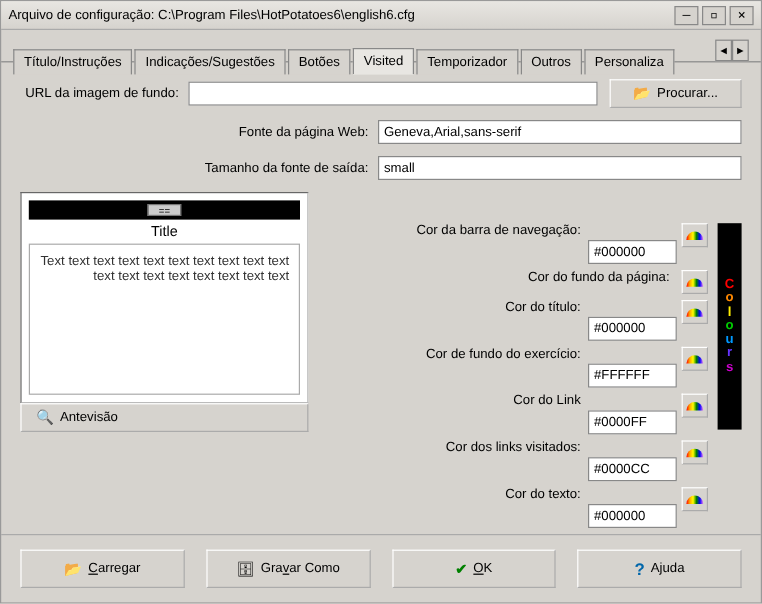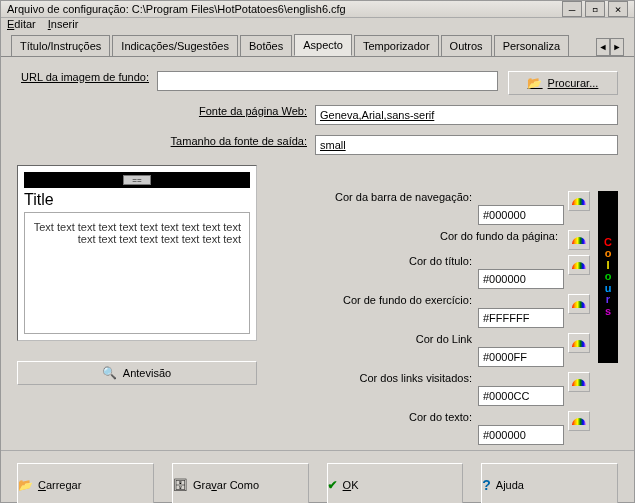--- a/index.html
+++ b/index.html
@@ -9,89 +9,85 @@
 
 .titlebar { background: linear-gradient(#e8e6e2,#d6d3ce); height: 26px; display: flex; align-items: center; padding: 0 6px; border-bottom: 1px solid #aaa; }
 .titlebar-title { font-weight: normal; flex: 1; }
 .titlebar-btn { width: 20px; height: 16px; background: #d6d3ce; border: 1px solid #888; margin-left: 3px; display: flex; align-items: center; justify-content: center; cursor: pointer; font-family: monospace; }
 
 .menubar { height: 22px; display: flex; align-items: center; padding: 0 6px; gap: 12px; }
 .menubar span { cursor: pointer; }
 .menu-u { text-decoration: underline; }
 
 .tabrow { display: flex; align-items: flex-end; padding: 4px 10px 0 10px; border-bottom: 1px solid #888; }
-.tab { background: #d6d3ce; border: 1px solid #888; border-bottom: none; padding: 4px 8px; margin-right: 2px; cursor: pointer; position: relative; top: 0; }
+.tab { background: #d6d3ce; border: 1px solid #888; border-bottom: none; padding: 4px 8px; margin-right: 2px; cursor: pointer; position: relative; top: 11px; }
 .tab.active { background: #e8e6e2; border-bottom: 1px solid #e8e6e2; }
 .tab-scroll { display: flex; margin-left: auto; }
 .tab-scroll-btn { width: 14px; height: 18px; border: 1px solid #888; background: #d6d3ce; display: flex; align-items: center; justify-content: center; font-size: 9px; cursor: pointer; }
 
 .content { padding: 14px 16px 0 16px; flex: 1; }
 
-.fieldrow { display: flex; align-items: flex-start; margin-bottom: 10px; text-decoration: underline; }
+.fieldrow { display: flex; align-items: center; margin-bottom: 10px; }
 .fieldrow .lbl { text-align: right; padding-right: 8px; }
 .textin { background: #fff; border: 1px solid #888; height: 20px; padding: 2px 4px; font-size: 11px; }
-.btn { background: #d6d3ce; border: 1px outset #fff; height: 24px; padding: 0 0; cursor: pointer; display: inline-flex; align-items: center; gap: 5px; }
+.btn { background: #d6d3ce; border: 1px outset #fff; height: 24px; padding: 0 12px; cursor: pointer; display: inline-flex; align-items: center; gap: 5px; }
 
 .lower { display: flex; margin-top: 8px; gap: 10px; }
 
 .preview-pane { width: 240px; }
 .preview-box { border: 1px inset #bbb; background: #fff; height: 176px; padding: 6px; display: flex; flex-direction: column; }
 .pv-nav { background: #000; height: 16px; display: flex; align-items: center; justify-content: center; }
 .pv-nav-seg { background: #ccc; width: 28px; height: 10px; border: 1px solid #777; font-size: 8px; text-align: center; }
-.pv-title { text-align: left; padding: 3px 0; font-size: 16px; }
+.pv-title { text-align: center; padding: 3px 0; font-size: 12px; }
 .pv-body { flex: 1; border: 1px solid #aaa; padding: 8px; font-size: 10px; color: #333; overflow: hidden; }
 .pv-body-text { text-align: right; margin-bottom: 14px; }
 .pv-links { font-size: 10px; text-align: left; }
 .pv-link { color: #0000FF; text-decoration: underline; margin-right: 12px; cursor: pointer; }
 .pv-visited { color: #0000CC; text-decoration: underline; cursor: pointer; }
-.preview-btn { width: 100%; margin-top: 20px; justify-content: center; }
+.preview-btn { width: 100%; margin-top: 0; }
 
 .color-pane { flex: 1; display: flex; padding-top: 26px; }
 .color-rows { flex: 1; }
 .crow { display: flex; align-items: flex-start; justify-content: flex-end; margin-bottom: 5px; }
 .crow .lbl { text-align: right; padding-right: 6px; }
-.crow .textin { width: 86px; margin-top: 14px; }
+.crow .textin { width: 74px; margin-top: 14px; }
 .picker { width: 22px; height: 20px; border: 1px outset #fff; margin-left: 4px; display: flex; align-items: center; justify-content: center; cursor: pointer; background: #d6d3ce; }
 .rainbow-arc { width: 14px; height: 7px; border-top-left-radius: 14px; border-top-right-radius: 14px; background: linear-gradient(90deg,red,orange,yellow,green,blue,violet); }
 
 .vbar { width: 20px; background: #000; margin-left: 8px; height: 172px; display: flex; flex-direction: column; align-items: center; justify-content: center; font-weight: bold; line-height: 1.05; cursor: pointer; }
 .vbar span { display: block; }
 
 .bottombar { display: flex; padding: 12px 16px; gap: 18px; border-top: 1px solid #aaa; margin-top: auto; }
-.bottombar .btn { flex: 1; justify-content: flex-start; height: 44px; }
+.bottombar .btn { flex: 1; justify-content: center; height: 32px; }
 
 .ico-folder::before { content: "📂"; font-size: 12px; }
 .ico-save::before { content: "💾"; font-size: 12px; }
 .ico-saveas::before { content: "🗄"; font-size: 12px; }
 .ico-ok::before { content: "✔"; color: green; font-size: 12px; font-weight: bold; }
 .ico-help::before { content: "?"; color: #0066aa; font-weight: bold; font-size: 14px; }
 .ico-mag::before { content: "🔍"; font-size: 12px; }
 </style>
 </head>
 <body>
 
 <div class="window">
 
   <div class="titlebar">
     <span class="titlebar-title">Arquivo de configuração: C:\Program Files\HotPotatoes6\english6.cfg</span>
     <div class="titlebar-btn">–</div>
     <div class="titlebar-btn">▫</div>
     <div class="titlebar-btn">×</div>
   </div>
 
-  <div class="menubar">
-    <span><span class="menu-u">E</span><span>ditar</span></span>
-    <span><span class="menu-u">I</span><span>nserir</span></span>
-  </div>
 
   <div class="tabrow">
     <div class="tab">Título/Instruções</div>
     <div class="tab">Indicações/Sugestões</div>
     <div class="tab">Botões</div>
-    <div class="tab active">Aspecto</div>
+    <div class="tab active">Visited</div>
     <div class="tab">Temporizador</div>
     <div class="tab">Outros</div>
     <div class="tab">Personaliza</div>
     <div class="tab-scroll">
       <div class="tab-scroll-btn">◄</div>
       <div class="tab-scroll-btn">►</div>
     </div>
   </div>
 
   <div class="content">

